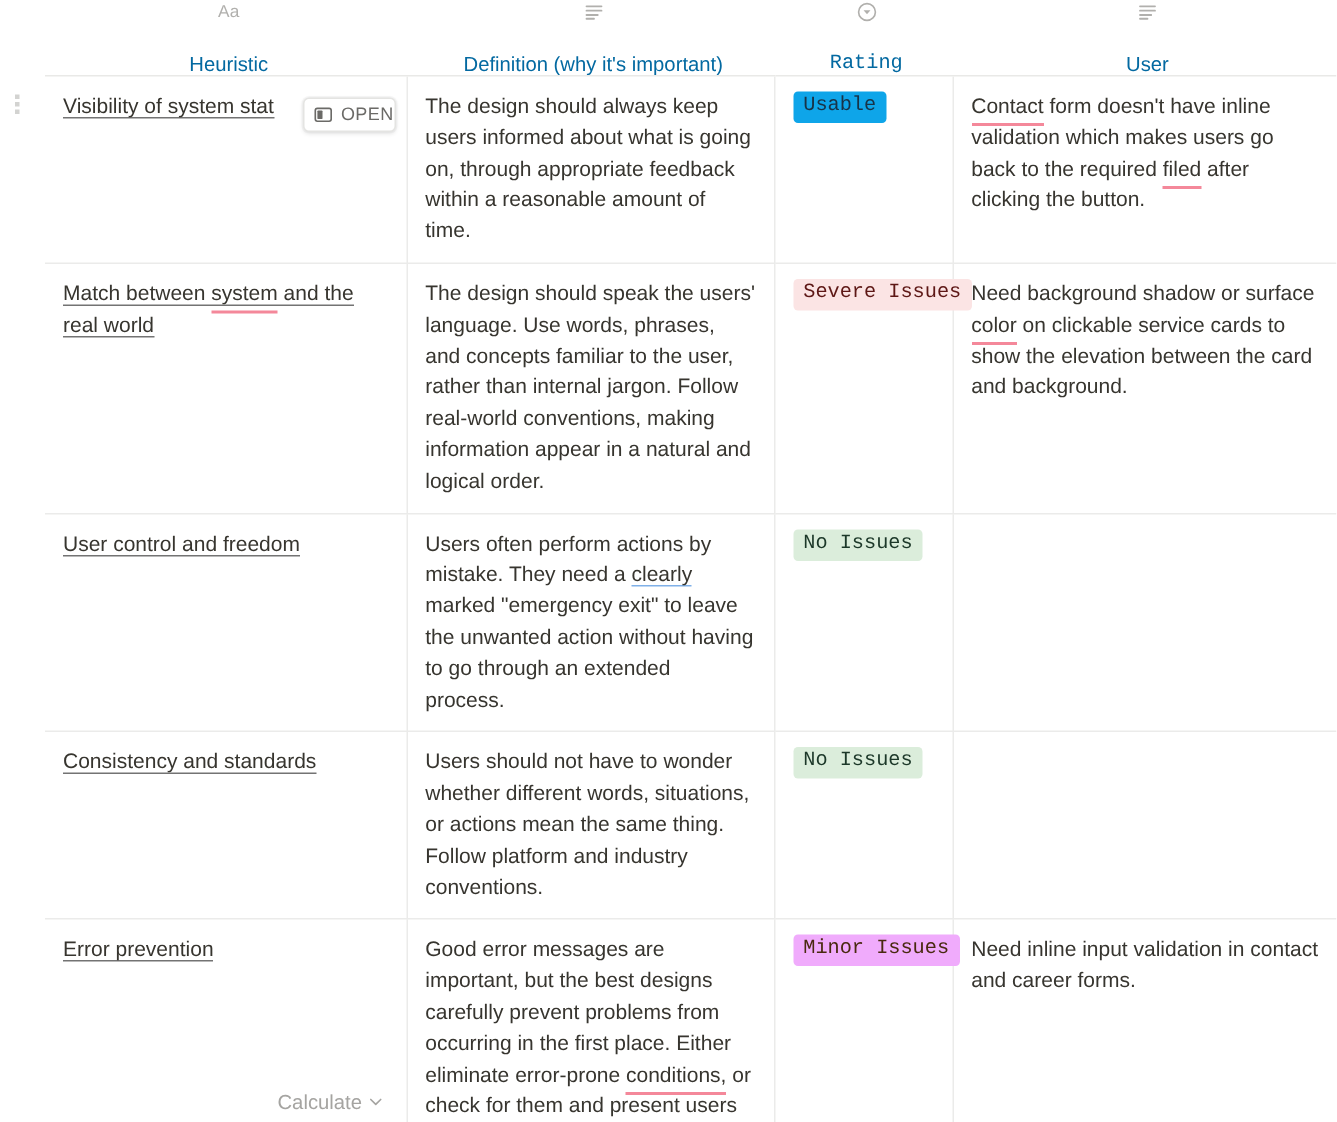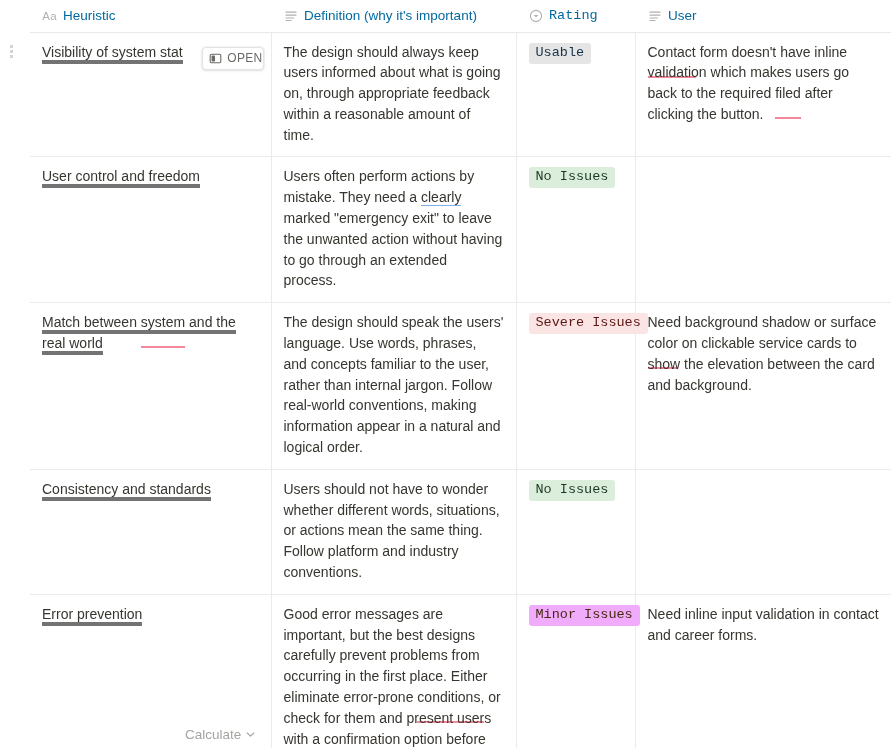--- a/index.html
+++ b/index.html
@@ -44,22 +44,23 @@
     vertical-align: middle;
     background: #ffffff;
     white-space: nowrap;
     overflow: hidden;
   }
   thead th.col-drag { padding: 0; border-bottom: 1px solid #ffffff; }
 
   .hdr-inner {
     display: flex;
     align-items: center;
-    gap: 6px;
+    gap: 20px;
     height: 100%;
+    flex-direction: column;
   }
   .hdr-icon {
     display: inline-flex;
     align-items: center;
     justify-content: center;
     width: 15px;
     height: 15px;
     flex: 0 0 15px;
     color: #b1b0ad;
   }
@@ -111,32 +112,32 @@
     height: 3px;
     background: #d3d3d1;
     border-radius: 0;
   }
 
   
   .heur-title {
     font-size: 14px;
     line-height: 21px;
     color: #37352f;
-    border-bottom: 4px solid #737373;
+    border-bottom: 1px solid #737373;
     display: inline;
     box-decoration-break: clone;
     -webkit-box-decoration-break: clone;
     cursor: pointer;
   }
   .heur-cellwrap { position: relative; }
 
   
   .spell {
     border-bottom: 2px solid #f4889a;
-    padding-bottom: 16px;
+    padding-bottom: 4px;
   }
   .grammar {
     border-bottom: 1px solid #7fb0e8;
   }
 
   
   .open-btn {
     position: absolute;
     top: 5px;
     right: -5px;
@@ -165,21 +166,21 @@
   
   .pill {
     display: inline-block;
     padding: 1px 7px 2px 7px;
     border-radius: 3px;
     font-size: 13.5px;
     line-height: 18px;
     white-space: nowrap;
     cursor: pointer;
   }
-  .pill-usable  { background: #e5e5e5; color: #183347; }
+  .pill-usable  { background: #0ea5e9; color: #183347; }
   .pill-severe  { background: #fbe4e4; color: #5d1715; }
   .pill-none    { background: #dbeddb; color: #1c3829; }
   .pill-minor   { background: #f0abfc; color: #49290f; }
 
   
   .table-footer {
     position: absolute;
     left: 0;
     top: 727px;
     width: 767px;
@@ -283,37 +284,37 @@
         </td>
         <td class="col-def"><span>The design should always keep users informed about what is going on, through appropriate feedback within a reasonable amount of time.</span></td>
         <td class="col-rating"><span class="pill pill-usable">Usable</span></td>
         <td class="col-notes">
           <span class="notes-text"><span class="spell">Contact</span> form doesn't have inline validation which makes users go back to the required <span class="spell">filed</span> after clicking the button.</span>
         </td>
       </tr>
       <tr>
         <td class="col-drag"></td>
         <td class="col-heur">
+          <div class="heur-cellwrap"><span class="heur-title">Match between <span class="spell">system</span> and the real world</span></div>
+        </td>
+        <td class="col-def"><span>The design should speak the users' language. Use words, phrases, and concepts familiar to the user, rather than internal jargon. Follow real-world conventions, making information appear in a natural and logical order.</span></td>
+        <td class="col-rating"><span class="pill pill-severe">Severe Issues</span></td>
+        <td class="col-notes">
+          <span class="notes-text">Need background shadow or surface <span class="spell">color</span> on clickable service cards to show the elevation between the card and background.</span>
+        </td>
+      </tr>
+      <tr>
+        <td class="col-drag"></td>
+        <td class="col-heur">
           <div class="heur-cellwrap"><span class="heur-title">User control and freedom</span></div>
         </td>
         <td class="col-def"><span>Users often perform actions by mistake. They need a <span class="grammar">clearly</span> marked "emergency exit" to leave the unwanted action without having to go through an extended process.</span></td>
         <td class="col-rating"><span class="pill pill-none">No Issues</span></td>
         <td class="col-notes">
           <span class="notes-text"></span>
-        </td>
-      </tr>
-      <tr>
-        <td class="col-drag"></td>
-        <td class="col-heur">
-          <div class="heur-cellwrap"><span class="heur-title">Match between <span class="spell">system</span> and the real world</span></div>
-        </td>
-        <td class="col-def"><span>The design should speak the users' language. Use words, phrases, and concepts familiar to the user, rather than internal jargon. Follow real-world conventions, making information appear in a natural and logical order.</span></td>
-        <td class="col-rating"><span class="pill pill-severe">Severe Issues</span></td>
-        <td class="col-notes">
-          <span class="notes-text">Need background shadow or surface <span class="spell">color</span> on clickable service cards to show the elevation between the card and background.</span>
         </td>
       </tr>
       <tr>
         <td class="col-drag"></td>
         <td class="col-heur">
           <div class="heur-cellwrap"><span class="heur-title">Consistency and standards</span></div>
         </td>
         <td class="col-def"><span>Users should not have to wonder whether different words, situations, or actions mean the same thing. Follow platform and industry conventions.</span></td>
         <td class="col-rating"><span class="pill pill-none">No Issues</span></td>
         <td class="col-notes">

